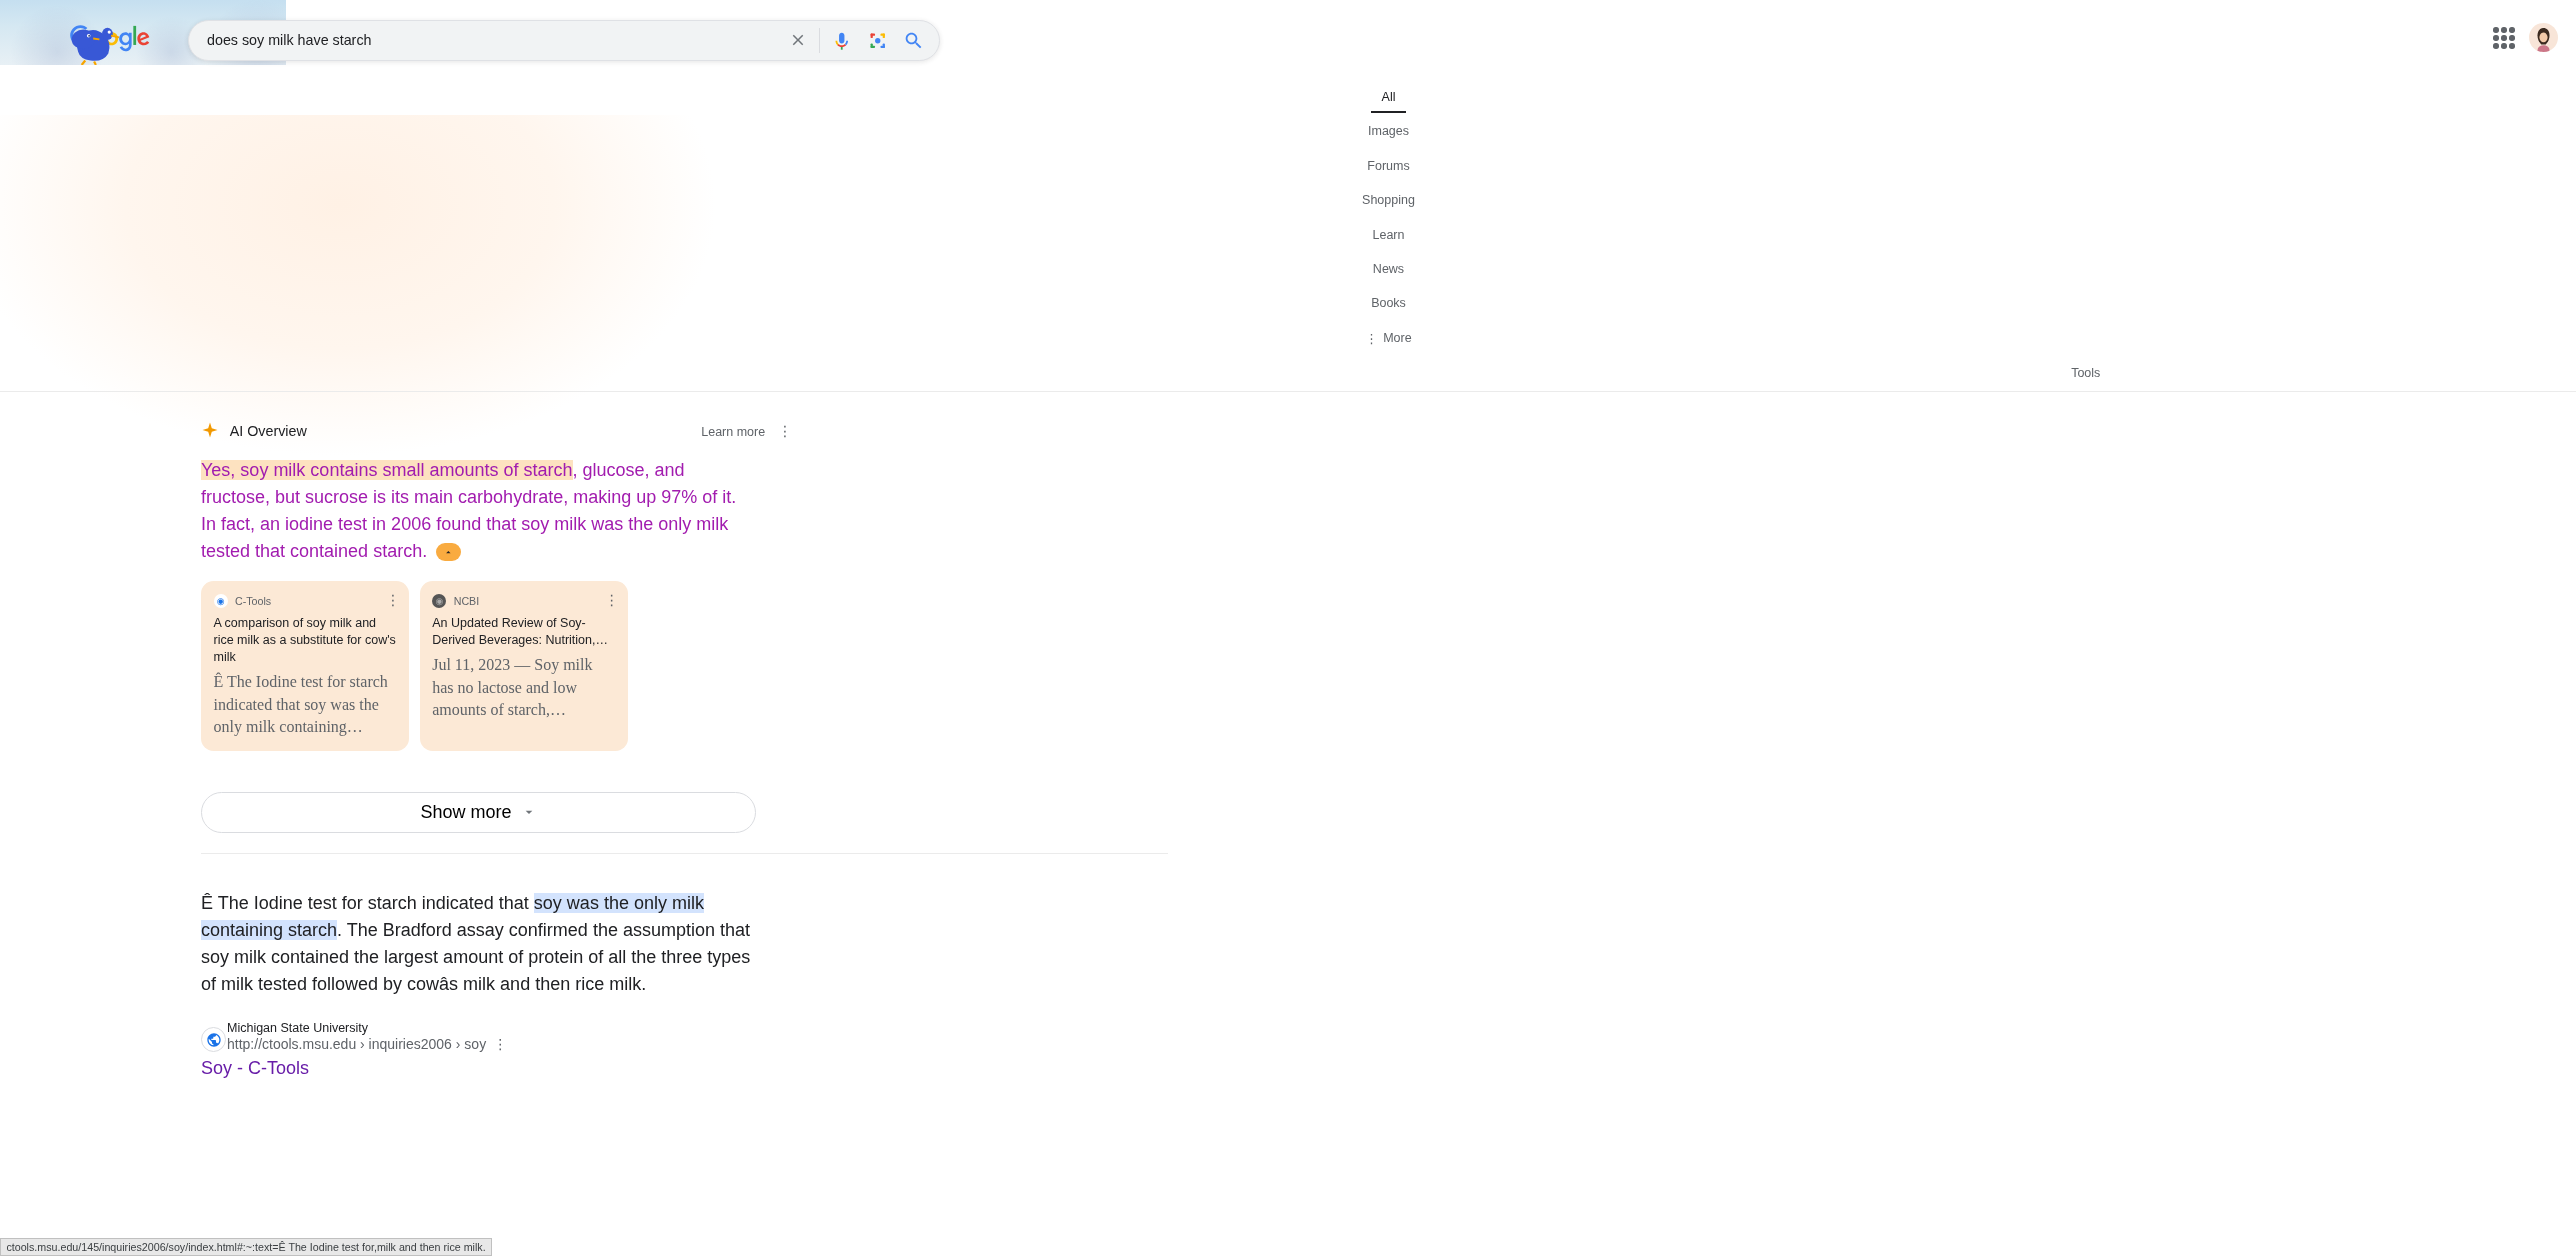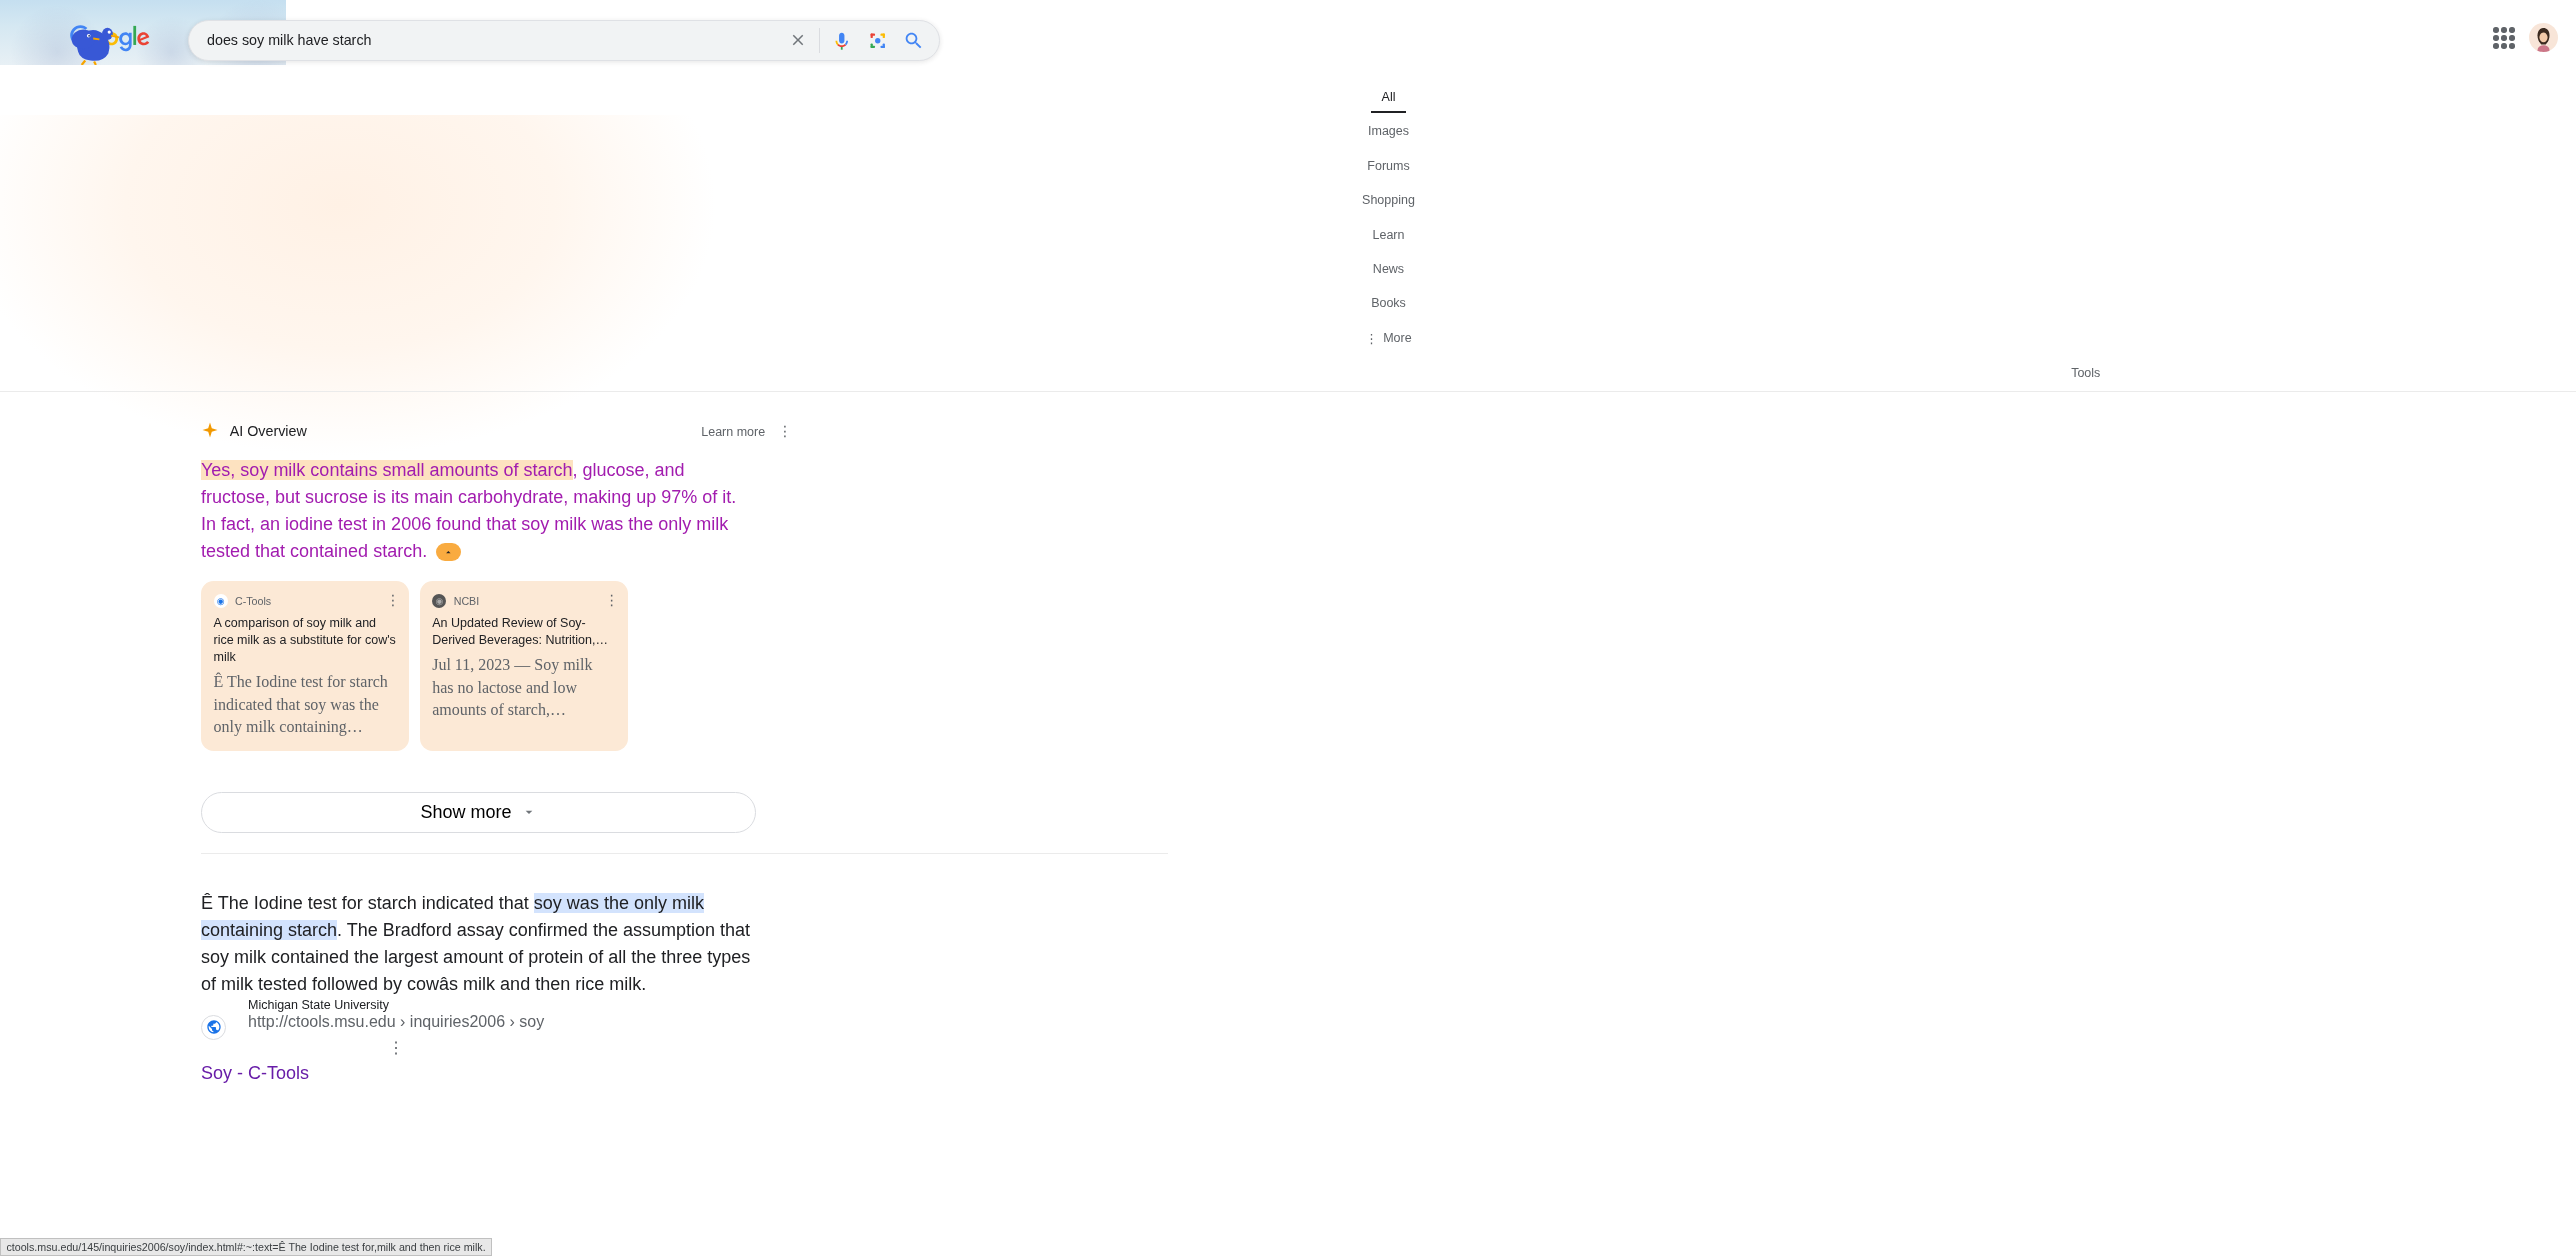--- a/index.html
+++ b/index.html
@@ -100,27 +100,27 @@
     width: 555px; height: 41px; margin-top: 41px; border: 0.9px solid #dadce0;
     border-radius: 21.5px; background: #fff; display: flex; align-items: center;
     justify-content: center; gap: 9px; cursor: pointer; font-size: 18px;
   }
   
   .result-divider { border: none; border-top: 0.9px solid #ebebeb; margin: 19.7px 0 36px 0; width: 967px; }
   
   .result-snippet { font-size: 18px; line-height: 1.5; color: #202124; width: 569px; }
   .hl-blue { background: #d3e3fd; }
   
-  .result-source { display: flex; align-items: center; gap: 22px; }
+  .result-source { display: flex; align-items: flex-end; gap: 1px; margin-top: 23px; }
   .globe-icon {
     width: 25px; height: 25px; border-radius: 50%; border: 0.9px solid #dadce0;
     display: flex; align-items: center; justify-content: center;
   }
   .result-name { font-size: 12.5px; color: #202124; }
-  .result-url { font-size: 16px; color: #5f6368; display:flex; align-items:center; gap:7.2px; margin-top:1.8px;flex-direction:column; }
+  .result-url { font-size: 14px; color: #5f6368; display:flex; align-items:center; gap:7.2px; margin-top:1.8px; }
   .result-title { font-size: 18px; color: #681da8; margin-top: 5.4px; }
   
   .status-bar {
     position: fixed; bottom: 0; left: 0; background: #e8e8e8; border: 0.9px solid #c0c0c0;
     font-size: 10.7px; padding: 1.8px 5.4px; color: #3c4043; z-index: 100;
   }
 </style>
 </head>
 <body>
 

